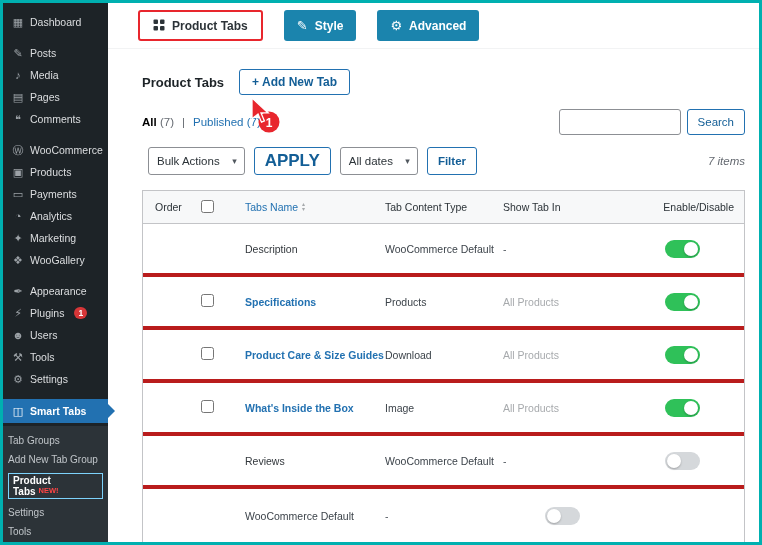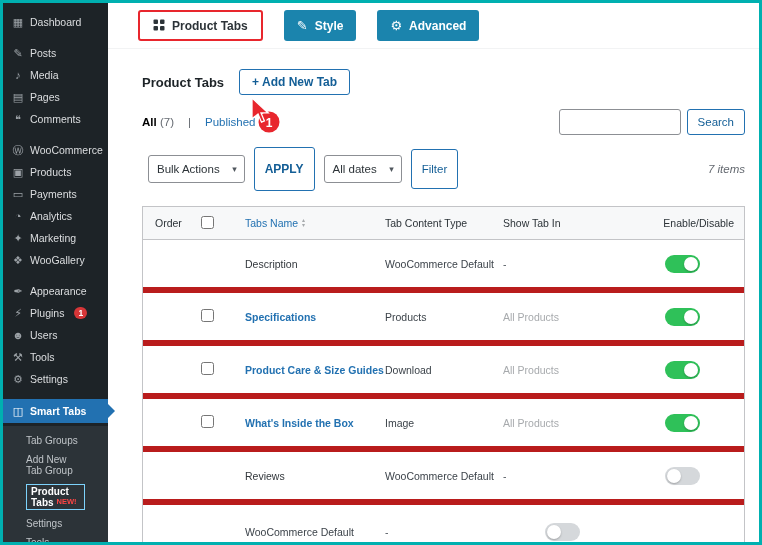--- a/index.html
+++ b/index.html
@@ -11,21 +11,21 @@
   .sb-item { display: flex; align-items: center; gap: 6px; padding-left: 9px; height: 22px; font-size: 10.5px; position: relative; cursor: pointer; }
   .sb-item.sep-after { margin-bottom: 9px; }
   .sb-icon { width: 12px; flex: 0 0 12px; font-size: 11px; color: #9ca2a7; text-align: center; }
   .sb-label { white-space: nowrap; }
   .sb-badge { background: #d63638; color: #fff; border-radius: 8px; font-size: 8.5px; font-weight: bold; padding: 1px 4px; margin-left: 4px; line-height: 10px; }
   .sb-item.active { background: #2271b1; color: #fff; font-weight: bold; height: 24px; }
   .sb-item.active .sb-icon { color: #fff; }
   .sb-arrow { position: absolute; right: -7px; top: 50%; transform: translateY(-50%); width: 0; height: 0;
     border-top: 7px solid transparent; border-bottom: 7px solid transparent; border-left: 7px solid #2271b1; }
   .submenu { background: #2c3338; margin-top: 3px; padding: 5px 0 10px; }
-  .sm-item { padding: 4px 23px; font-size: 10px; color: #c0c5c9; cursor: pointer; }
+  .sm-item { padding: 4px 5px; font-size: 10px; color: #c0c5c9; cursor: pointer; }
   .sm-item.current { color: #fff; font-weight: bold; }
   .label-box { display: inline-block; border: 1px solid #7dd3fc; padding: 1px 4px; }
   .new-badge { color: #ff4545; font-size: 7.5px; font-weight: bold; margin-left: 3px; vertical-align: top; }
 
   
   .main { flex: 1; min-width: 0; background: #fff; position: relative; }
   .topbar { height: 46px; display: flex; align-items: center; gap: 21px; padding-left: 30px; border-bottom: 1px solid #f2f3f4; }
   .ptab { display: inline-flex; align-items: center; gap: 7px; height: 31px; padding: 0 13px; font-size: 12px; font-weight: 700;
     border-radius: 3px; border: none; cursor: pointer; font-family: inherit; }
   .ptab.current { background: #fff; border: 2px solid #e8262d; color: #2c3338; }
@@ -34,45 +34,45 @@
 
   .content { padding: 20px 14px 0 34px; }
   .title-row { display: flex; align-items: center; gap: 15px; margin-bottom: 14px; }
   .page-title { font-size: 13px; font-weight: 700; color: #1d2327; margin: 0; }
   .add-new { height: 26px; padding: 0 12px; background: #fff; border: 1px solid #2271b1; border-radius: 3px;
     color: #135e96; font-size: 12px; font-weight: 600; cursor: pointer; font-family: inherit; }
 
   .annotation { position: absolute; left: 138px; top: 94px; z-index: 3; pointer-events: none; }
 
   .views-row { display: flex; justify-content: space-between; align-items: center; margin-bottom: 12px; }
-  .views { font-size: 11.5px; display: flex; gap: 14px; align-items: center; color: #646970; }
+  .views { font-size: 11.5px; display: flex; gap: 8px; align-items: center; color: #646970; }
   .views .all-label { color: #000; font-weight: 600; }
   .views a { color: #2271b1; text-decoration: none; cursor: pointer; }
   .search-area { display: flex; gap: 6px; align-items: center; }
   .search-input { width: 122px; height: 26px; border: 1px solid #8c8f94; border-radius: 3px; padding: 0 6px; font-size: 12px; font-family: inherit; }
   .btn-blue { height: 26px; padding: 0 10px; background: #fff; border: 1px solid #2271b1; border-radius: 3px;
     color: #135e96; font-size: 11.5px; cursor: pointer; font-family: inherit; }
-  .btn-blue.apply { font-weight: 700; font-size: 12px; height: 44px; text-align: right; }
-  .btn-blue.filterbtn { height: 40px; }
+  .btn-blue.apply { font-weight: 700; font-size: 17px; height: 28px; text-align: right; }
+  .btn-blue.filterbtn { height: 28px; font-weight: bold; }
 
   .filter-row { display: flex; justify-content: space-between; align-items: center; margin-bottom: 15px; margin-left: 6px; }
   .filters-left { display: flex; gap: 9px; align-items: center; }
   .select { position: relative; height: 28px; min-width: 72px; border: 1px solid #8c8f94; border-radius: 3px; background: #fff;
     display: flex; align-items: center; padding: 0 24px 0 8px; font-size: 11.5px; color: #2c3338; cursor: pointer; }
   .select .chev { position: absolute; right: 7px; font-size: 9px; color: #50575e; }
   .items-count { font-size: 11.5px; color: #646970; font-style: italic; }
 
   
   .table { border: 1px solid #c3c4c7; background: #fff; }
   .thead, .trow { display: grid; grid-template-columns: 46px 44px 140px 118px 1fr 120px; align-items: center; padding-left: 12px; }
   .thead { height: 33px; background: #f7f8f9; border-bottom: 1px solid #c3c4c7; font-size: 10.5px; color: #2c3338; }
   .c-name-h { color: #2271b1; display: flex; align-items: center; gap: 4px; cursor: pointer; }
   .sort { display: inline-flex; flex-direction: column; font-size: 6px; line-height: 5px; color: #a7aaad; }
   .c-enable-h { text-align: right; padding-right: 10px; }
-  .trow { height: 53px; border-bottom: 6px solid #b91c1c; font-size: 10.5px; }
+  .trow { height: 53px; border-bottom: 4px solid #b91c1c; font-size: 10.5px; }
   .trow:last-child { border-bottom: none; }
   .dots { width: 10px; height: 16px; background-image: radial-gradient(circle at 2px 2px, #b6bac0 1.3px, transparent 1.6px);
     background-size: 6px 6px; cursor: grab; }
   .c-name { color: #32373c; white-space: nowrap; }
   .c-name.link { color: #2271b1; font-weight: 600; cursor: pointer; }
   .c-type { color: #3c434a; }
   .c-show { color: #50575e; }
   .c-show.muted { color: #a7aaad; }
   .c-toggle { display: flex; justify-content: flex-end; padding-right: 44px; }
   .toggle { width: 35px; height: 18px; border-radius: 10px; position: relative; cursor: pointer; }

